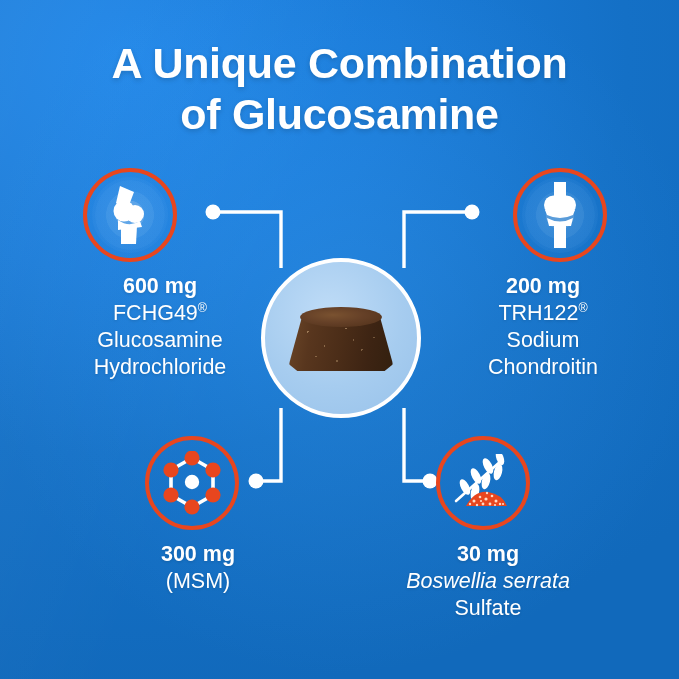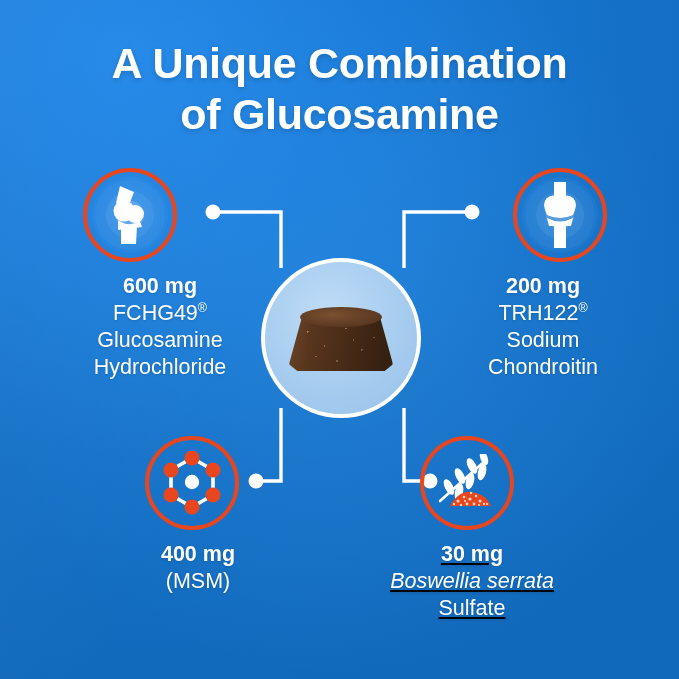--- a/index.html
+++ b/index.html
@@ -131,21 +131,21 @@
   
   #node-glucosamine  { left:30px;  top:168px; width:260px; }
   #node-glucosamine .icon-ring { margin-left:53px; }
 
   #node-chondroitin  { left:413px; top:168px; width:260px; }
   #node-chondroitin .icon-ring { margin-left:100px; }
 
   #node-msm          { left:58px;  top:436px; width:280px; }
   #node-msm .icon-ring { margin-left:87px; }
 
-  #node-boswellia    { left:372px; top:436px; width:200px;text-decoration:underline; }
+  #node-boswellia    { left:388px; top:436px; width:200px; }
   #node-boswellia .icon-ring { margin-left:48px; }
 </style>
 </head>
 <body>
 
 <div class="infographic">
 
   <div class="bg-sheen"></div>
 
   <div class="title">
@@ -245,21 +245,21 @@
           <circle cx="53" cy="44" r="7.6"></circle>
           <circle cx="32" cy="56" r="7.6"></circle>
           <circle cx="11" cy="44" r="7.6"></circle>
           <circle cx="11" cy="19" r="7.6"></circle>
         </g>
 
         <circle cx="32" cy="31" r="7.2" fill="#ffffff"></circle>
       </svg>
     </div>
     <div class="label">
-      <span class="amount">400 mg</span>
+      <span class="amount">300 mg</span>
       <span class="ln">(MSM)</span>
     </div>
   </div>
 
   <div class="node" id="node-boswellia">
     <div class="icon-ring">
       <svg class="icon-art" width="66" height="58" viewBox="0 0 66 58">
 
         <line x1="6" y1="47" x2="52" y2="6" stroke="#ffffff" stroke-width="2.6" stroke-linecap="round"></line>
 

